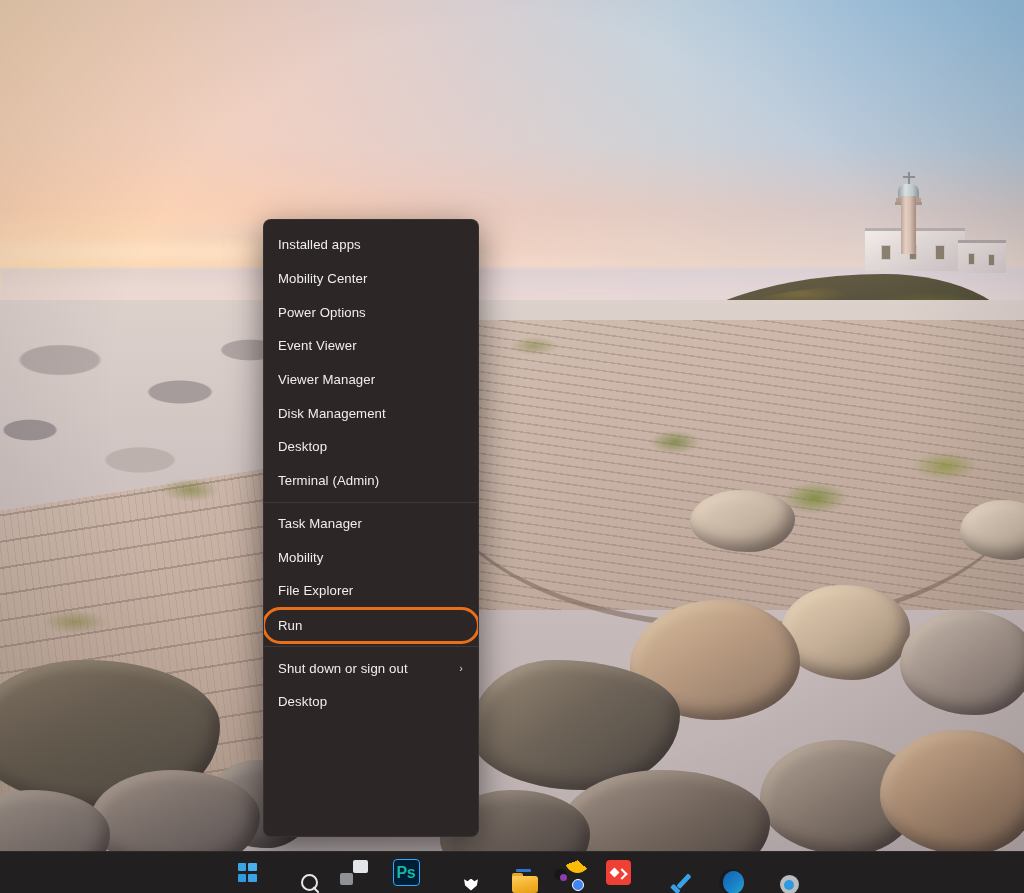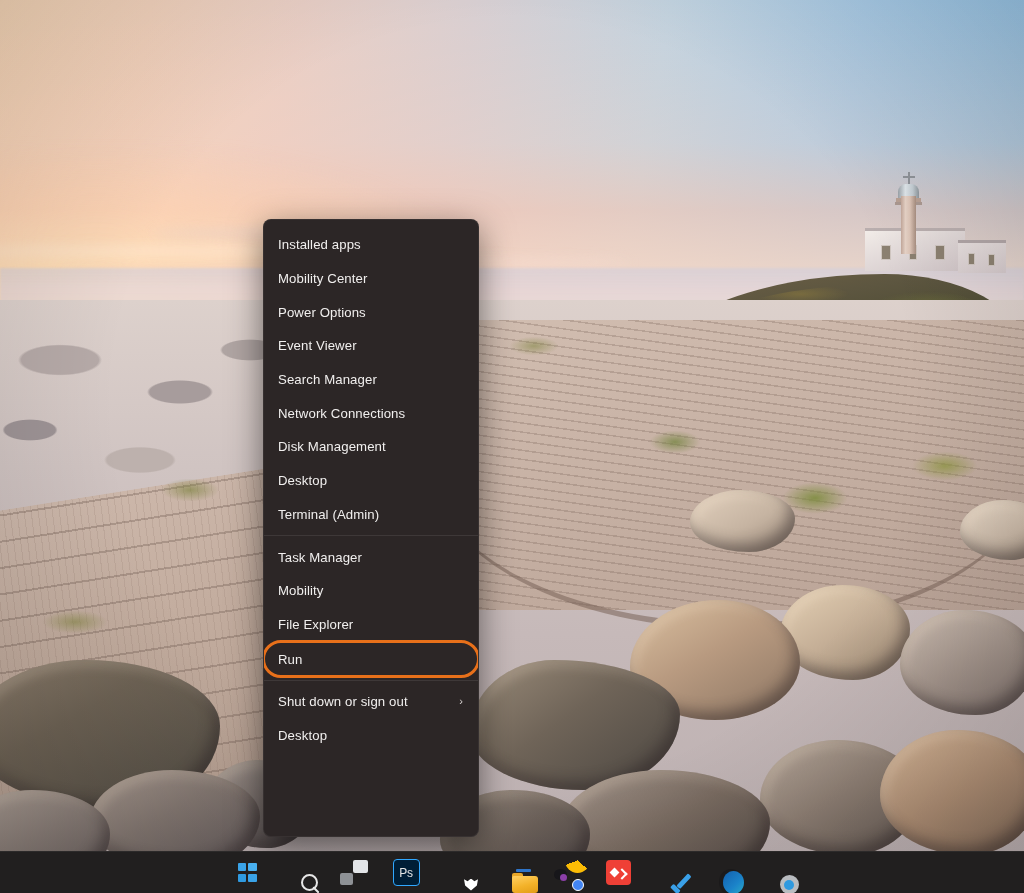--- a/index.html
+++ b/index.html
@@ -217,21 +217,21 @@
   .ico-search .stem{position:absolute;left:13px;top:13.5px;width:8px;height:2.3px;background:#e7e7e7;transform:rotate(45deg);transform-origin:left center;border-radius:2px;}
 
   
   .ico-taskview{width:22px;height:18px;position:relative;}
   .ico-taskview .back{position:absolute;right:0;top:0;width:13px;height:12px;background:#8e9195;border-radius:2px;}
   .ico-taskview .front{position:absolute;left:0;bottom:0;width:15px;height:13px;background:#e3e5e8;border-radius:2px;}
 
   
   .ico-ps{width:25px;height:25px;border-radius:4px;background:#001e36;border:1.4px solid #31a8ff;
     display:flex;align-items:center;justify-content:center;
-    color:#e5e5e5;font-weight:normal;font-size:12px;font-family:"Liberation Sans",sans-serif;letter-spacing:-.3px;}
+    color:#14b8a6;font-weight:bold;font-size:16px;font-family:"Liberation Sans",sans-serif;letter-spacing:-.3px;}
 
   
   .ico-brave{width:24px;height:25px;position:relative;}
   .ico-brave .shield{position:absolute;inset:0;
     background:linear-gradient(160deg,#f75b1d 0%,#e8401b 48%,#d23116 100%);
     clip-path:polygon(50% 0%, 100% 14%, 100% 58%, 50% 100%, 0% 58%, 0% 14%);}
   .ico-brave .lionhead{position:absolute;left:5px;top:6px;width:14px;height:12px;background:#fff;
     clip-path:polygon(50% 100%, 8% 58%, 0% 6%, 26% 22%, 50% 0%, 74% 22%, 100% 6%, 92% 58%);}
 
   
@@ -369,24 +369,21 @@
       <div class="menu-item">
         <span class="mi-label">Mobility Center</span>
       </div>
       <div class="menu-item">
         <span class="mi-label">Power Options</span>
       </div>
       <div class="menu-item">
         <span class="mi-label">Event Viewer</span>
       </div>
       <div class="menu-item">
-        <span class="mi-label">Search Manager</span>
-      </div>
-      <div class="menu-item">
-        <span class="mi-label">Network Connections</span>
+        <span class="mi-label">Viewer Manager</span>
       </div>
       <div class="menu-item">
         <span class="mi-label">Disk Management</span>
       </div>
       <div class="menu-item">
         <span class="mi-label">Desktop</span>
       </div>
       <div class="menu-item">
         <span class="mi-label">Terminal (Admin)</span>
       </div>

